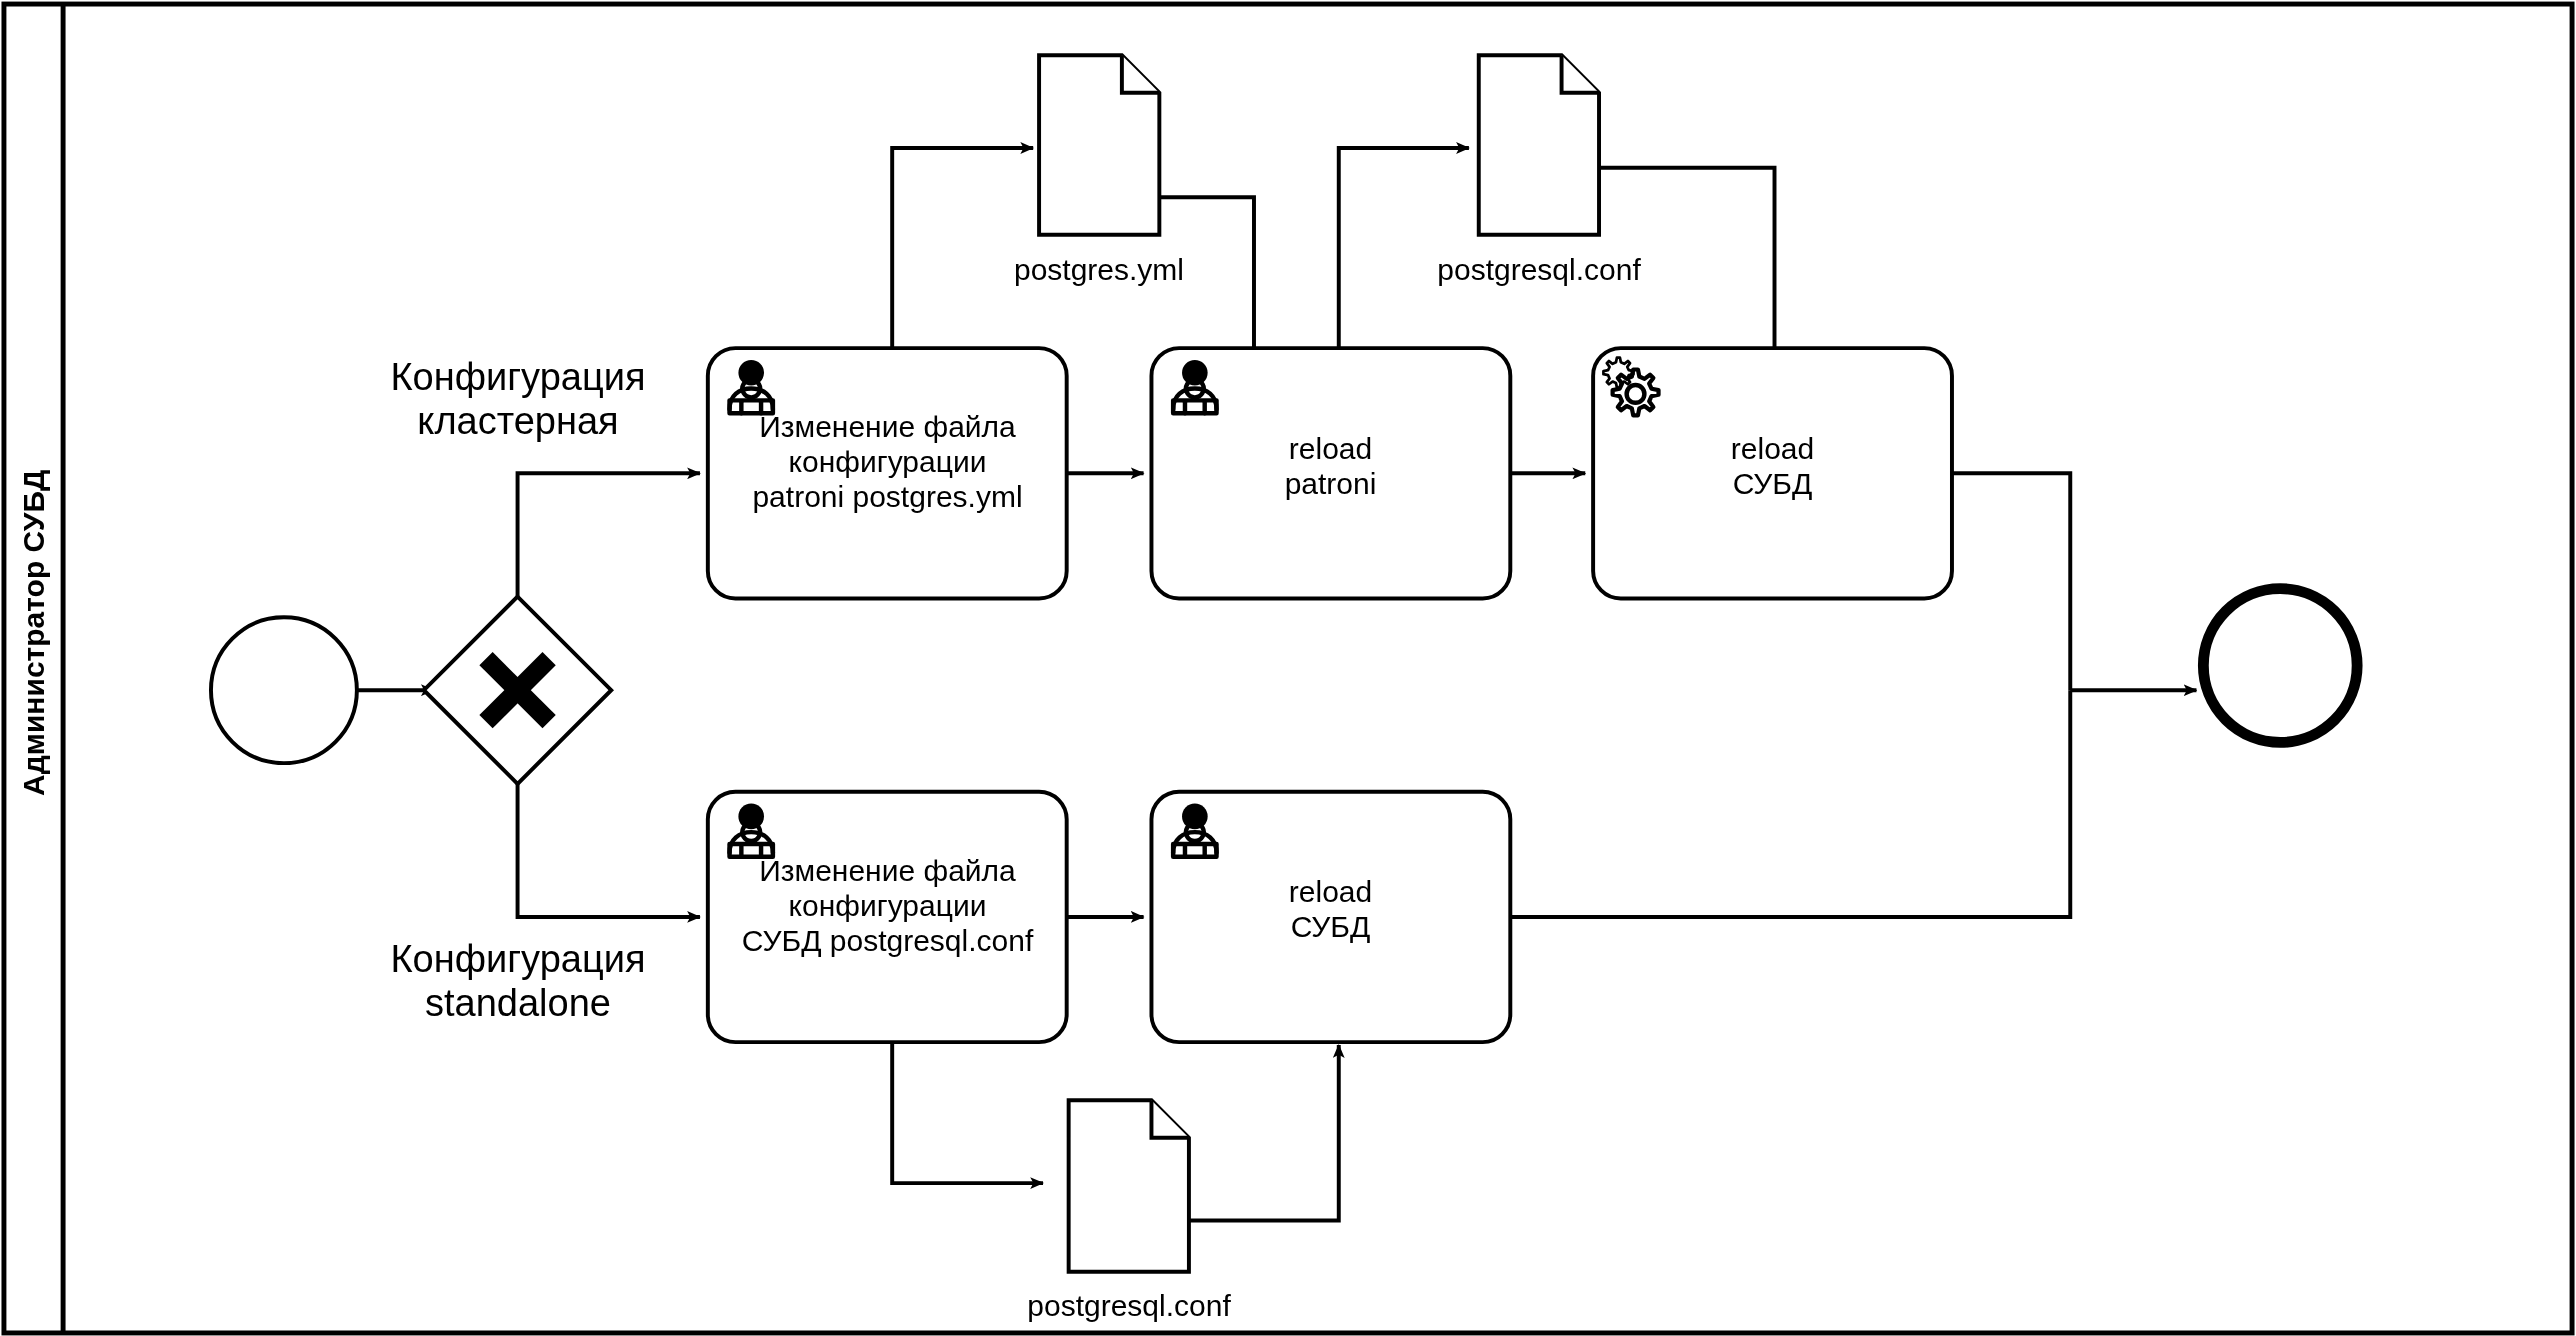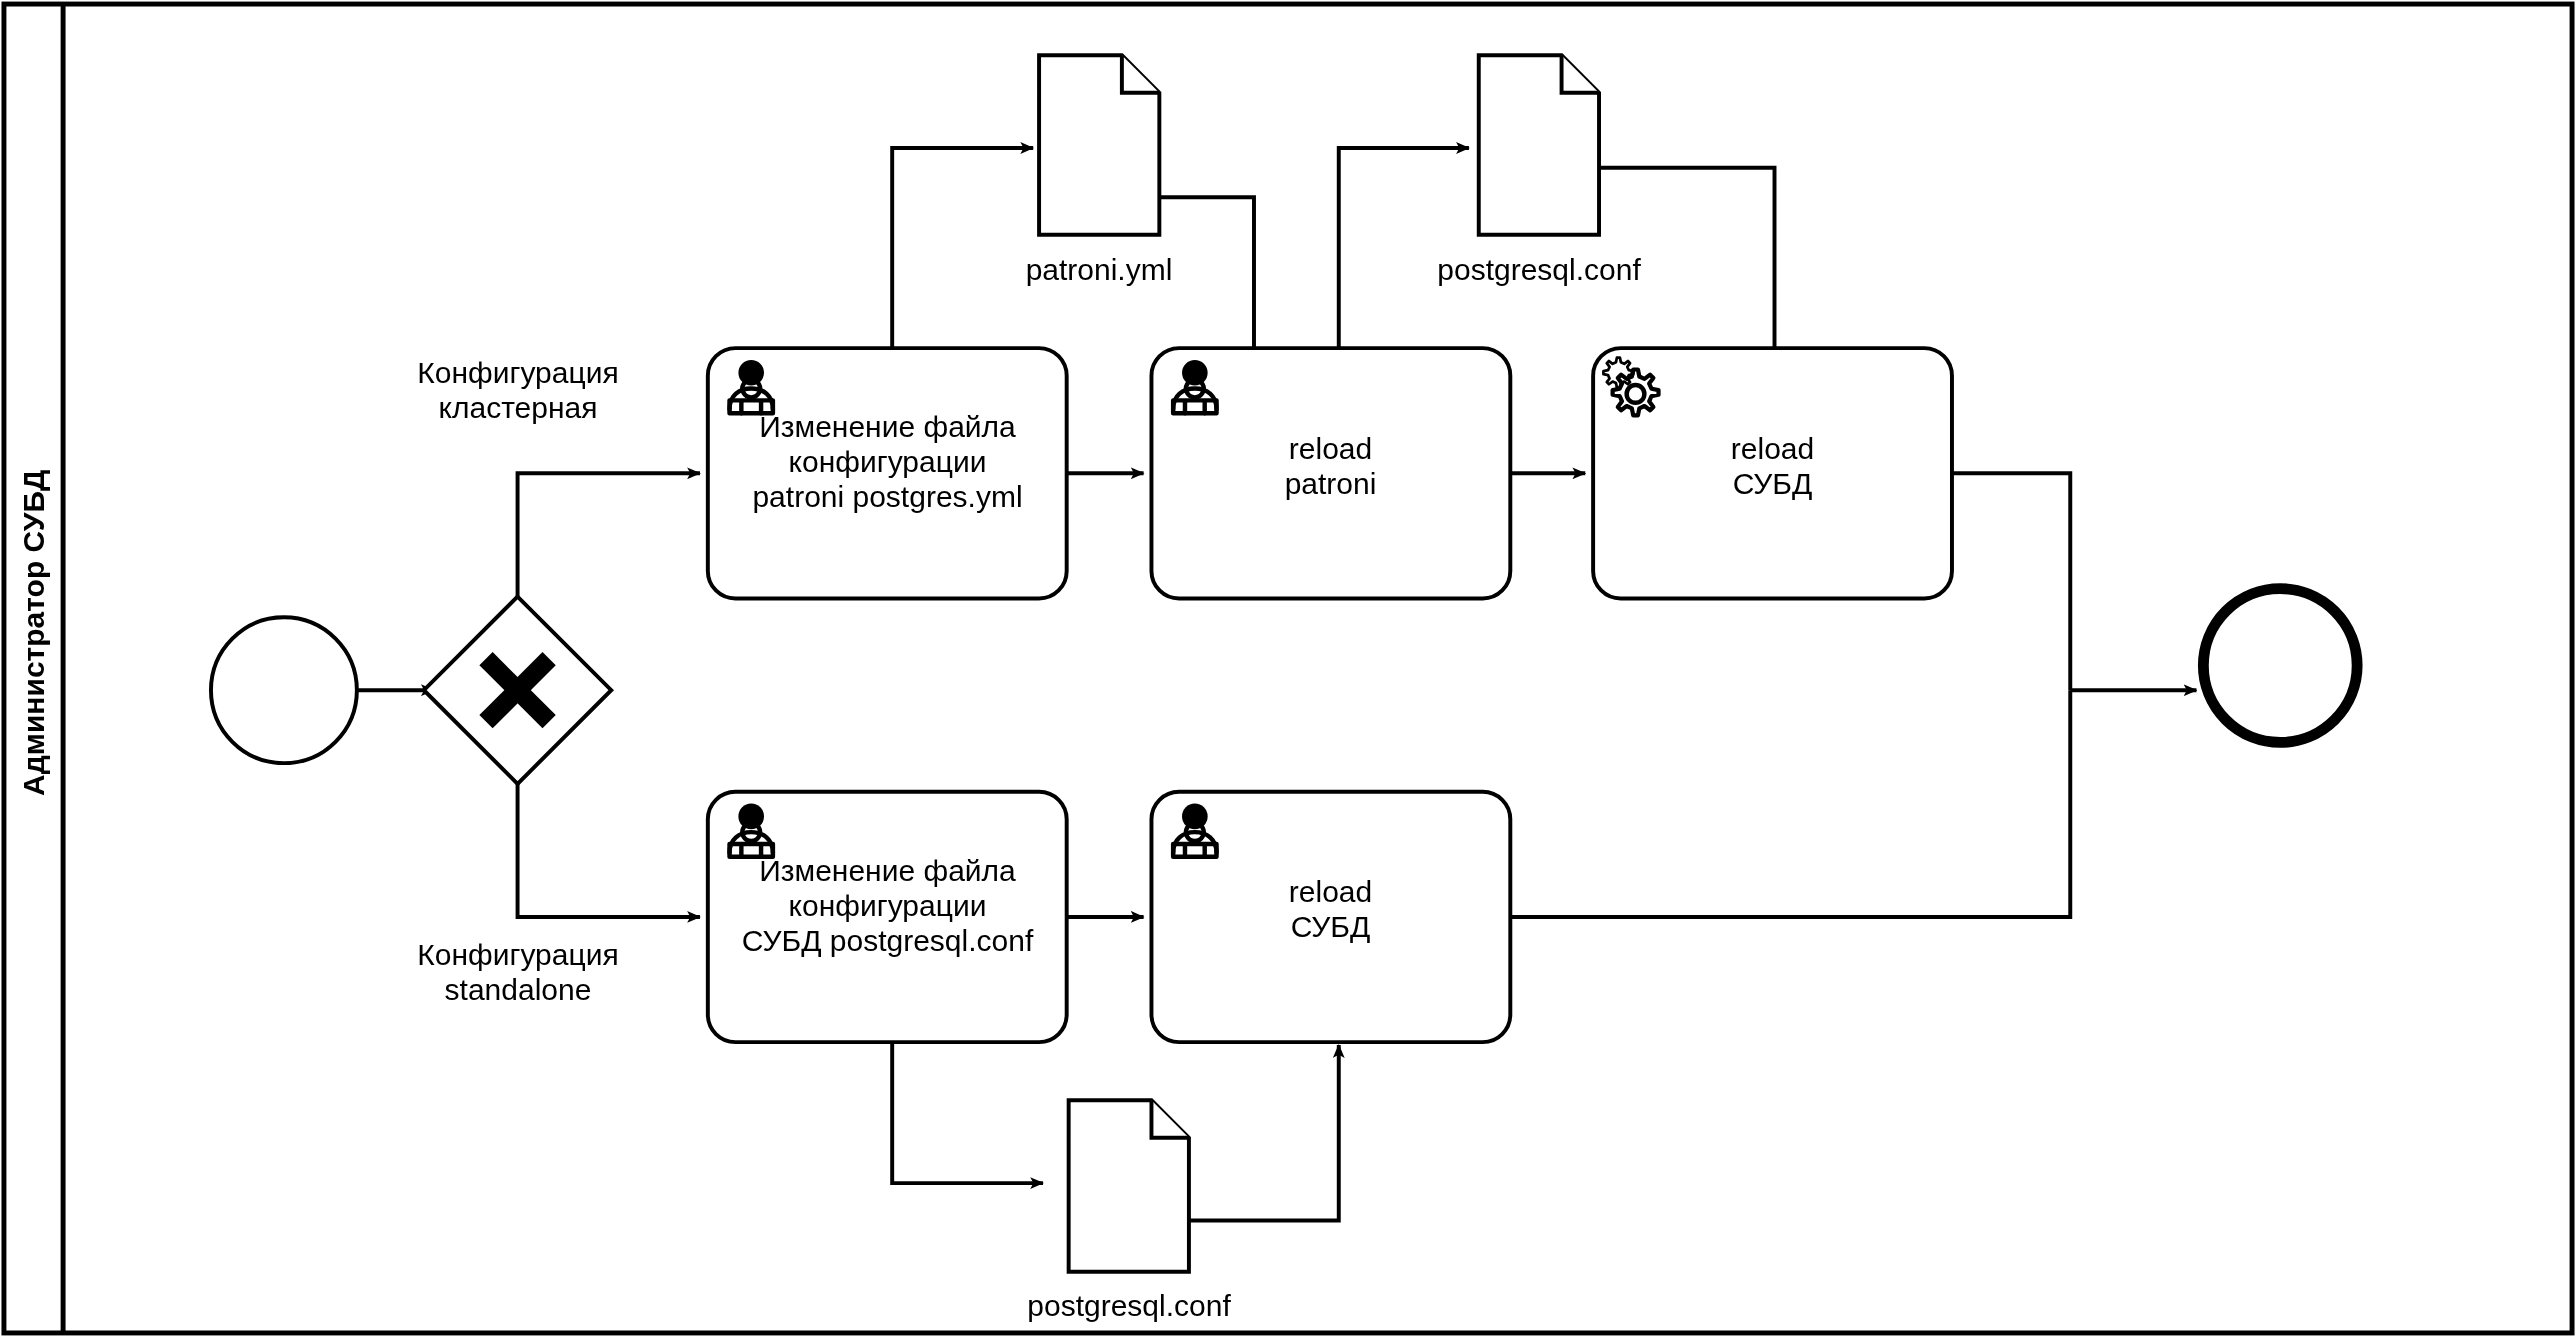--- a/index.html
+++ b/index.html
@@ -73,21 +73,21 @@
     white-space: pre-line;
     pointer-events: none;
   }
   .task-label {
     font-size: 30px;
   }
   .doc-label {
     font-size: 30px;
   }
   .flow-label {
-    font-size: 30px;
+    font-size: 38px;
   }
   .lane-title {
     position: absolute;
     font-family: "Liberation Sans", sans-serif;
     font-weight: bold;
     font-size: 30px;
     color: #000000;
     transform-origin: 50% 50%;
     transform: rotate(-90deg);
     white-space: nowrap;
@@ -252,20 +252,20 @@
   <div class="txt task-label" style="left:1593px; top:431px; width:359px;">reload
 СУБД</div>
 
   <div class="txt task-label" style="left:700px; top:853px; width:375px;">Изменение файла
 конфигурации
 СУБД postgresql.conf</div>
 
   <div class="txt task-label" style="left:1151px; top:874px; width:359px;">reload
 СУБД</div>
 
-  <div class="txt doc-label" style="left:951px; top:252px; width:296px;">patroni.yml</div>
+  <div class="txt doc-label" style="left:951px; top:252px; width:296px;">postgres.yml</div>
 
   <div class="txt doc-label" style="left:1391px; top:252px; width:296px;">postgresql.conf</div>
 
   <div class="txt doc-label" style="left:981px; top:1288px; width:296px;">postgresql.conf</div>
 
 </div>
 
 
 </body></html>

